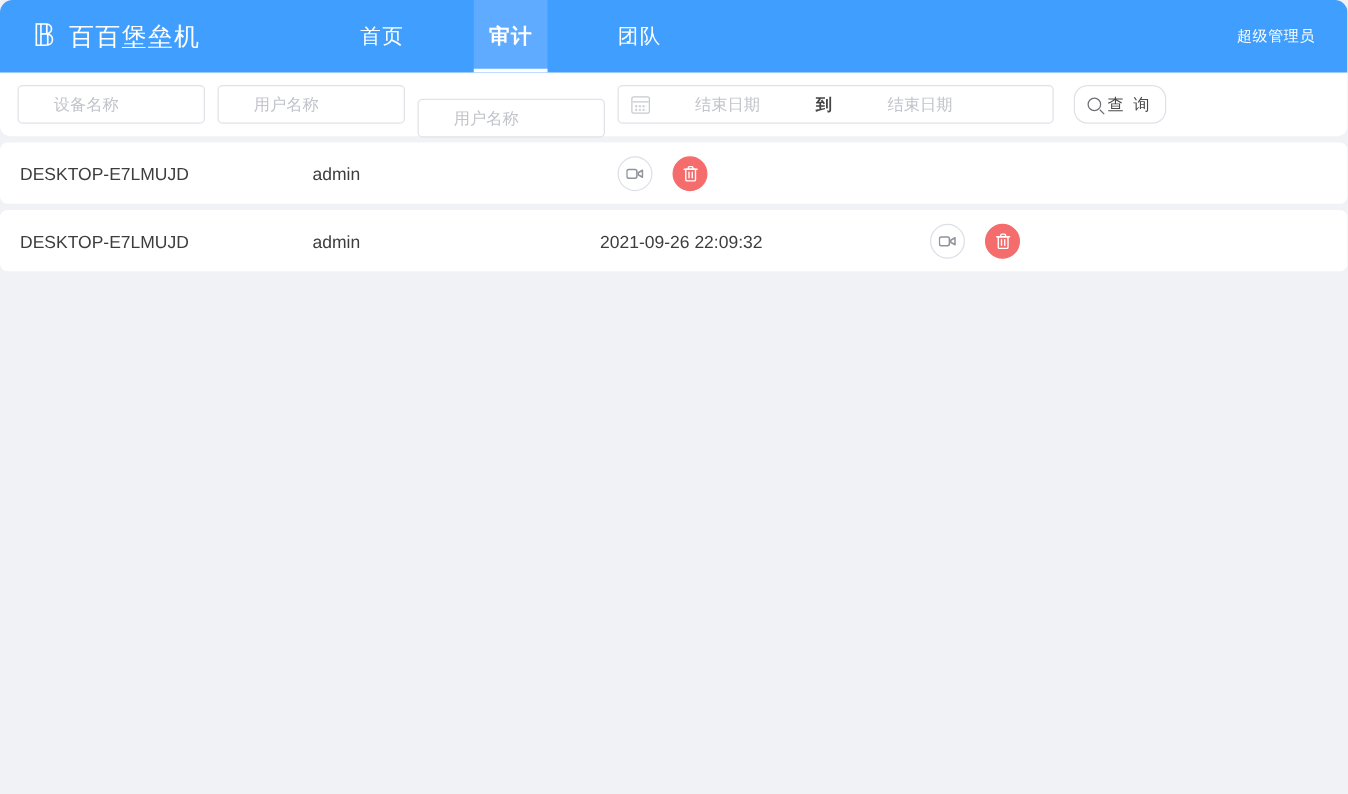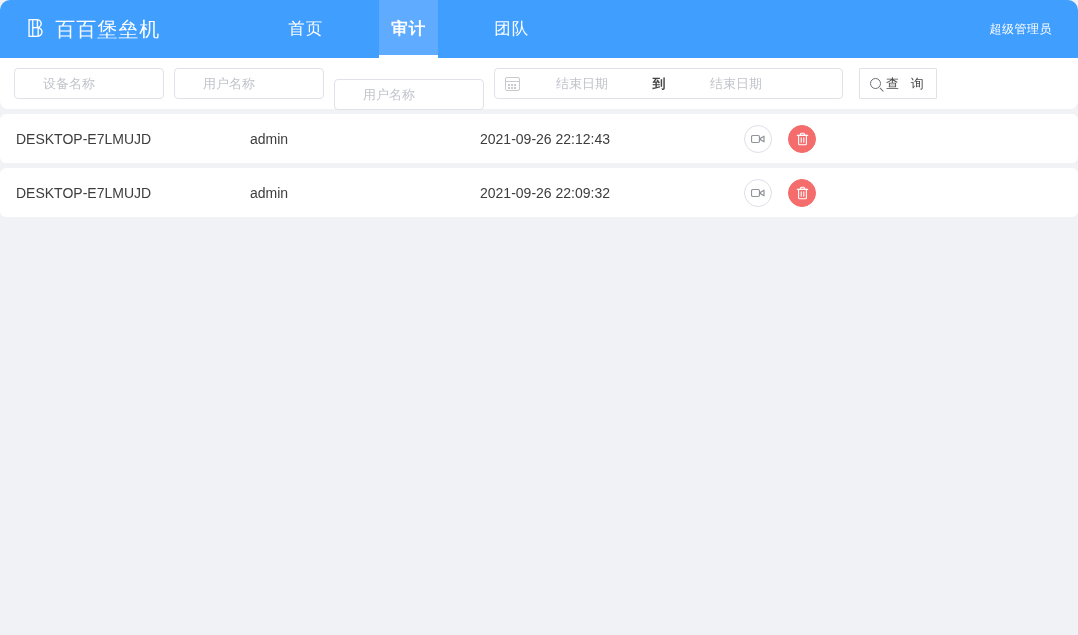--- a/index.html
+++ b/index.html
@@ -153,33 +153,32 @@
     color: #444;
     width: 30px;
     text-align: center;
     font-weight: 600;
   }
 
   .query-btn {
     height: 31px;
     min-width: 73px;
     border: 1px solid #e0e2e7;
-    border-radius: 1px;
+    border-radius: 11px;
     background: #fff;
     display: flex;
     align-items: center;
     justify-content: center;
     gap: 5px;
     font-size: 13px;
     color: #4a4a4a;
     letter-spacing: 2px;
     cursor: pointer;
     padding: 0 10px;
     margin-left: 6px;
-    font-family: Liberation Mono, monospace;
   }
   .mag {
     width: 11px; height: 11px;
     border: 1.3px solid #6d6f75;
     border-radius: 50%;
     position: relative;
     flex: 0 0 auto;
   }
   .mag::after {
     content: "";
@@ -276,21 +275,20 @@
     <span class="mag"></span>
     <span>查 询</span>
   </div>
 </div>
 
 <div class="table">
 
   <div class="row">
     <div class="cell-name">DESKTOP-E7LMUJD</div>
     <div class="cell-user">admin</div>
-    <div class="cell-time">2021-09-26 22:12:43</div>
     <div class="cell-actions">
       <div class="btn-circle btn-video">
         <svg width="14" height="12" viewBox="0 0 14 12">
           <rect x="0.5" y="2.5" width="8" height="7" rx="1.5" fill="none" stroke="#909399" stroke-width="1.2"></rect>
           <path d="M9.6 5.2 L13 3.2 L13 8.8 L9.6 6.8 Z" fill="none" stroke="#909399" stroke-width="1.2" stroke-linejoin="round"></path>
         </svg>
       </div>
       <div class="btn-circle btn-delete">
         <svg width="13" height="14" viewBox="0 0 13 14">
           <path d="M1.3 3.4 h10.4 M4.6 3.4 v-1.3 a0.8 0.8 0 0 1 0.8-0.8 h2.2 a0.8 0.8 0 0 1 0.8 0.8 v1.3" fill="none" stroke="#ffffff" stroke-width="1.1" stroke-linecap="round"></path>

